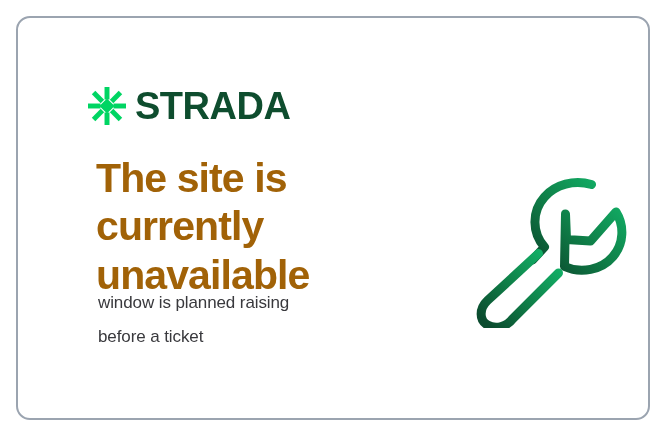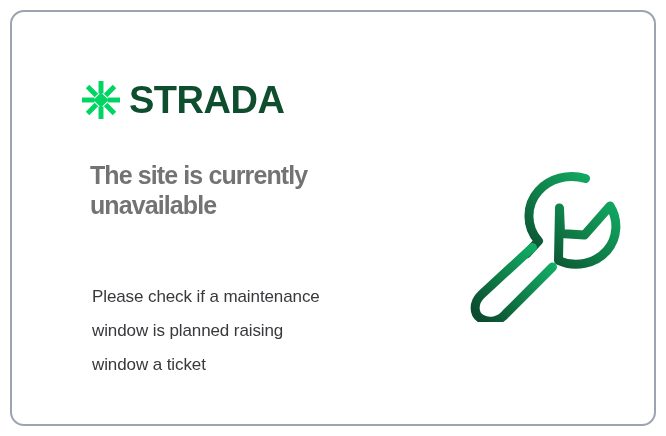--- a/index.html
+++ b/index.html
@@ -13,21 +13,21 @@
     font-family: "Liberation Sans", sans-serif;
     -webkit-font-smoothing: antialiased;
     overflow: hidden;
   }
 
   .page {
     position: relative;
     width: 666px;
     height: 436px;
     box-sizing: border-box;
-    padding: 10px;
+    padding: 16px;
   }
 
   .card {
     position: relative;
     width: 100%;
     height: 100%;
     box-sizing: border-box;
     background: #ffffff;
     border: 2px solid #9ba4b0;
     border-radius: 14px;
@@ -56,28 +56,28 @@
     letter-spacing: -0.5px;
     color: #0e4d2e;
     line-height: 1;
     white-space: nowrap;
   }
 
   
   .headline {
     position: absolute;
     left: 78px;
-    top: 149px;
+    top: 136px;
     width: 340px;
     margin: 0;
-    font-size: 25px;
+    font-size: 41px;
     font-weight: 700;
     letter-spacing: -0.9px;
     line-height: 1.18;
-    color: #737373;
+    color: #a16207;
   }
 
   
   .body-copy {
     position: absolute;
     left: 80px;
     top: 268px;
     width: 320px;
     margin: 0;
     font-size: 17px;
@@ -123,23 +123,22 @@
             <path d="M50 30 L70 50 L50 70 L30 50 Z"></path>
           </g>
         </svg>
       </span>
       <span class="brand-word">STRADA</span>
     </div>
 
     <h1 class="headline">The site is currently unavailable</h1>
 
     <p class="body-copy">
-      <span class="line">Please check if a maintenance</span>
       <span class="line">window is planned raising</span>
-      <span class="line">window a ticket</span>
+      <span class="line">before a ticket</span>
     </p>
 
     <div class="wrench">
       <svg viewBox="0 0 160 158" xmlns="http://www.w3.org/2000/svg" aria-hidden="true">
         <defs>
           <linearGradient id="wrenchGrad" x1="0.08" y1="0.95" x2="0.95" y2="0.08">
             <stop offset="0%" stop-color="#0b4c2f"></stop>
             <stop offset="45%" stop-color="#0f7d47"></stop>
             <stop offset="100%" stop-color="#12b268"></stop>
           </linearGradient>

